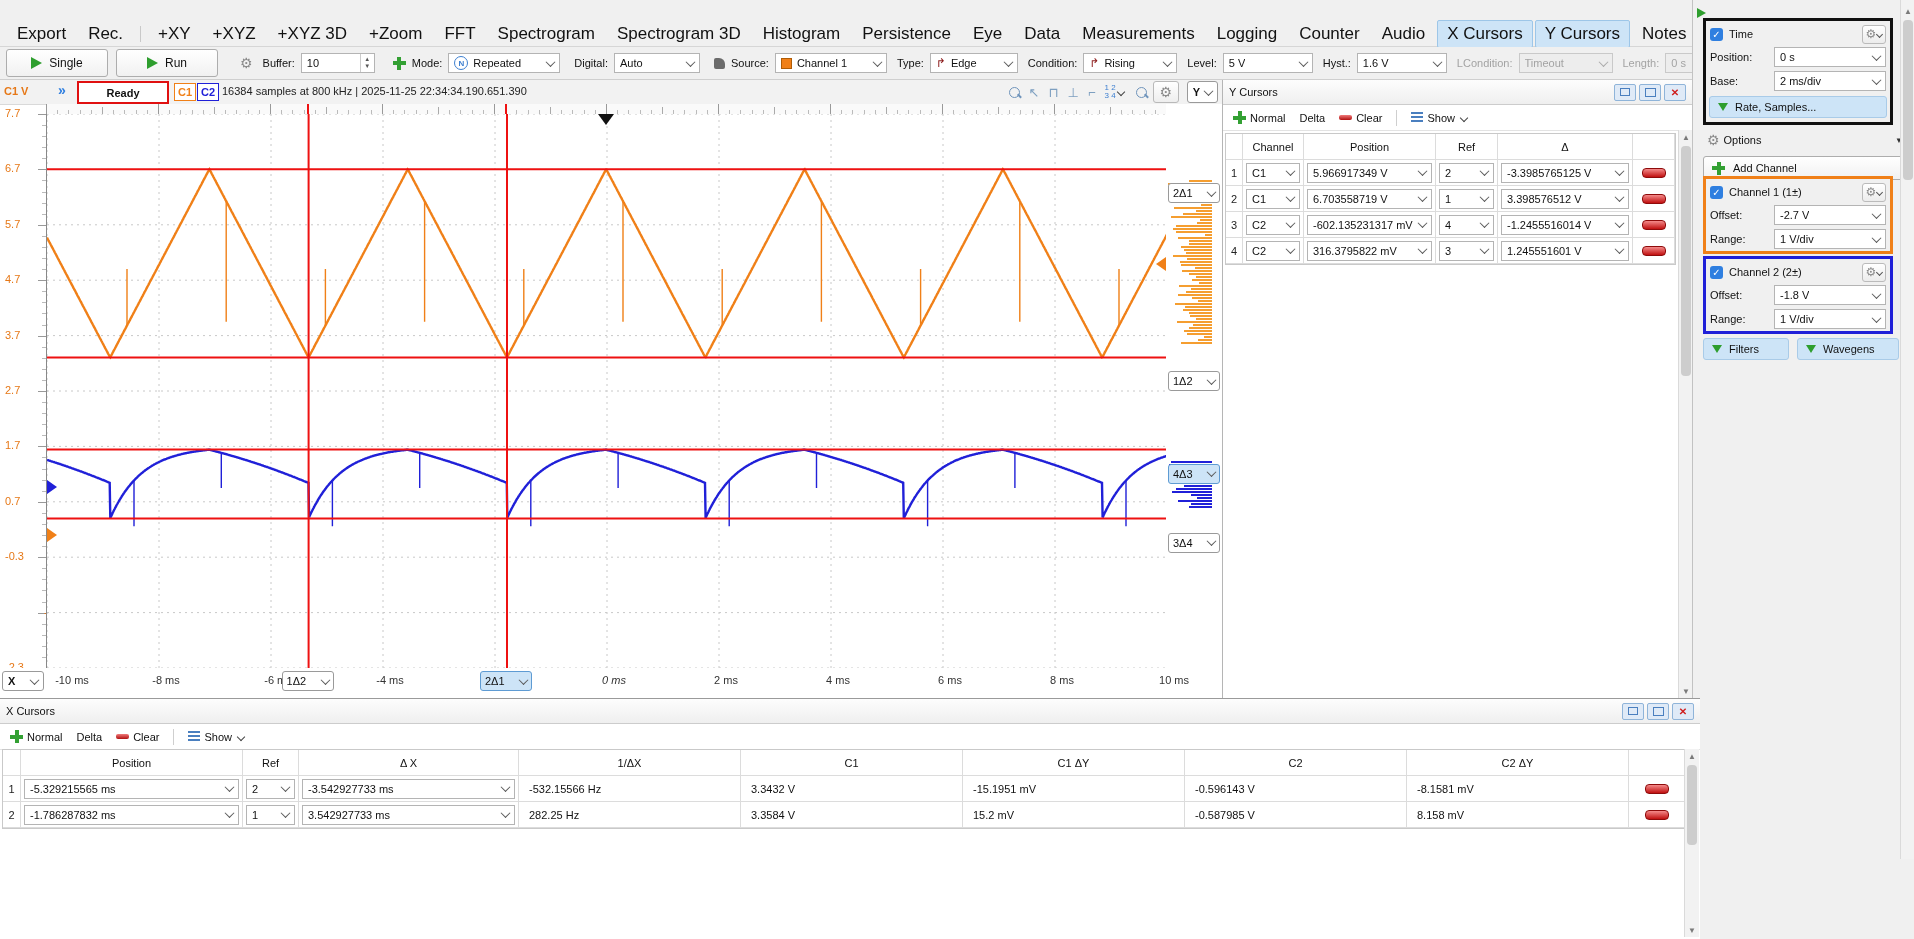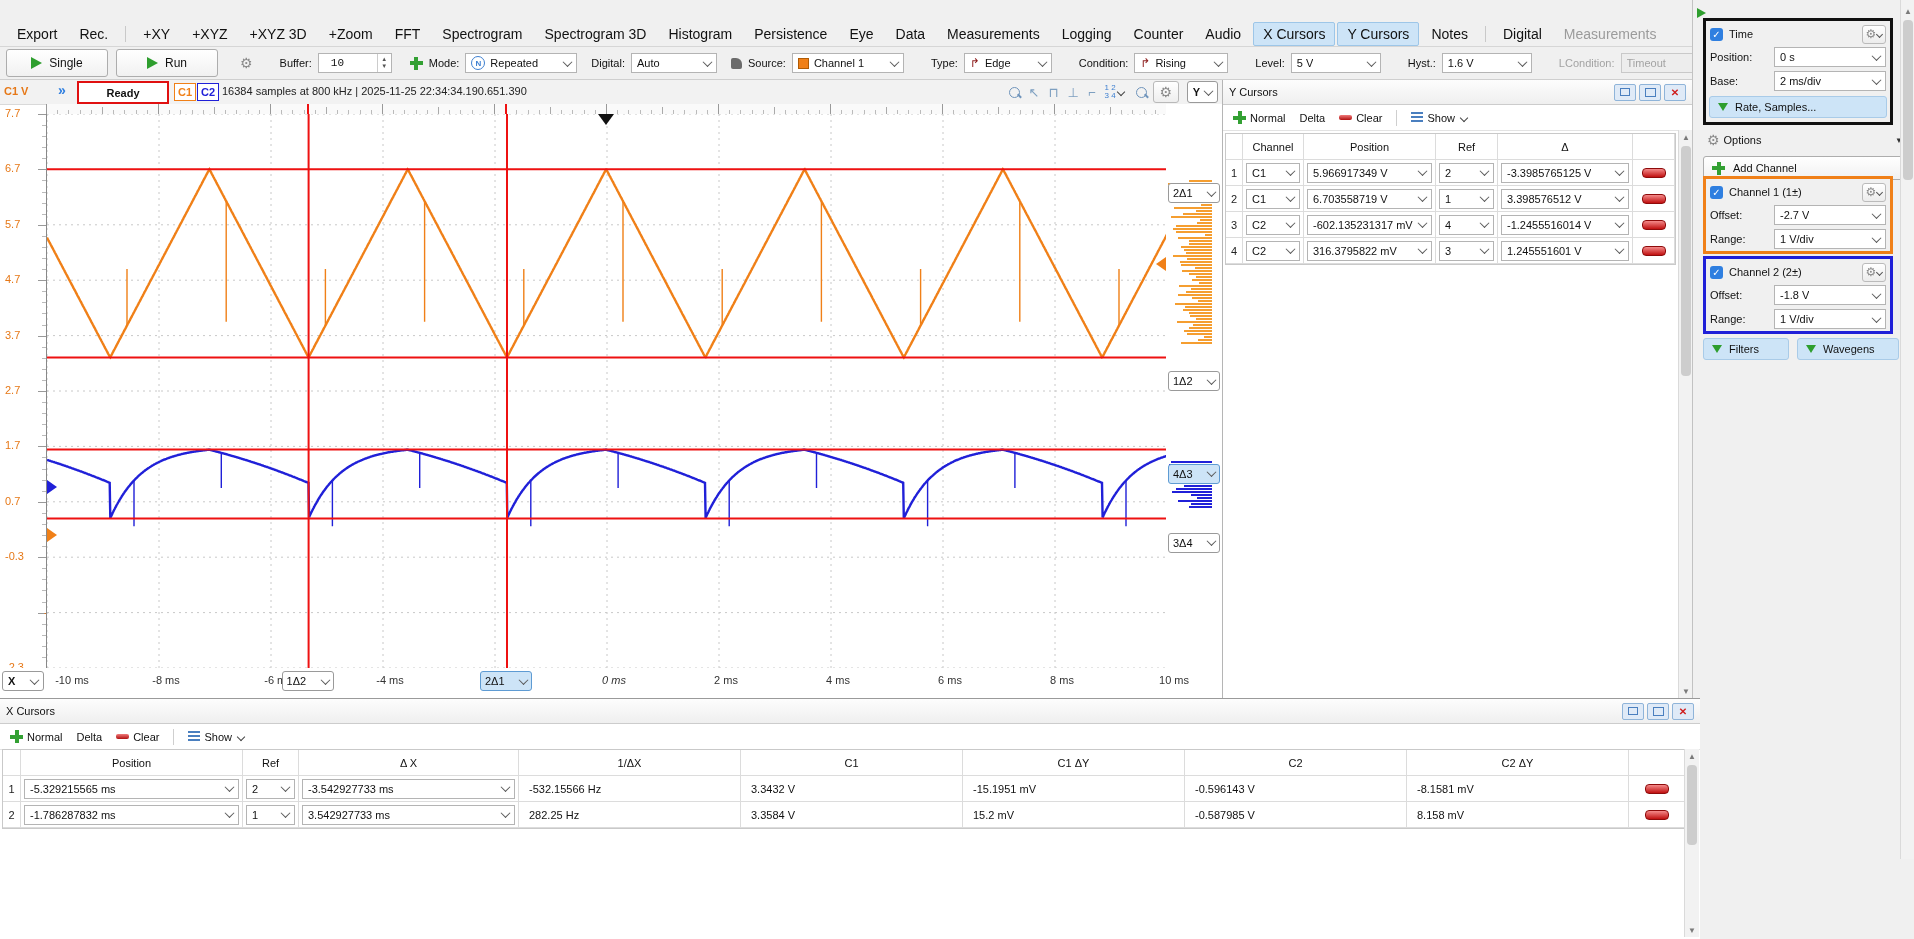--- a/index.html
+++ b/index.html
@@ -2,41 +2,41 @@
 <html><head>
 <meta charset="utf-8">
 <style>
   html,body{margin:0;padding:0;background:#e8e8e8;}
   #app{position:relative;width:1914px;height:939px;background:#f0f0f0;font-family:"Liberation Sans",sans-serif;font-size:11px;color:#111;overflow:hidden;user-select:none;}
   
   #menubar{position:absolute;left:0;top:0;width:1914px;height:21px;background:#fbfbfb;border-bottom:1px solid #e2e2e2;display:flex;align-items:center;padding-left:8px;box-sizing:border-box;font-size:12px;}
   .menu-item{padding:2px 10px;cursor:default;}
   #corner-ico{position:absolute;right:4px;top:2px;width:16px;height:15px;background:#3f8fd8;border:1px solid #2a6eb0;border-radius:2px;}
   #corner-ico::after{content:"";position:absolute;right:2px;top:2px;width:5px;height:5px;background:#d33;border-radius:1px;}
-  #tabbar{position:absolute;left:0;top:21px;width:1722px;height:26px;background:#f0f0f0;border-bottom:1px solid #d6d6d6;display:flex;align-items:center;padding-left:6px;box-sizing:border-box;font-size:14px;}
+  #tabbar{position:absolute;left:0;top:21px;width:1914px;height:26px;background:#f0f0f0;border-bottom:1px solid #d6d6d6;display:flex;align-items:center;padding-left:6px;box-sizing:border-box;font-size:17px;}
   .tab-item{padding:3px 9px;margin:0 1px;border:1px solid transparent;border-radius:2px;white-space:nowrap;}
   .tab-item.selected{background:#cde4f7;border-color:#9dc6e8;}
   .tab-item.disabled{color:#9b9b9b;}
   .tab-sep{width:1px;height:16px;background:#c9c9c9;margin:0 6px;}
   
   #toolbar{position:absolute;left:0;top:47px;width:1914px;height:33px;background:#f0f0f0;border-bottom:1px solid #cfcfcf;display:flex;align-items:center;padding:0 6px;box-sizing:border-box;}
   .btn{display:flex;align-items:center;justify-content:center;gap:7px;height:26px;background:linear-gradient(#ffffff,#f1f1f1);border:1px solid #adadad;border-radius:3px;font-size:12px;}
   .play{width:0;height:0;border-left:11px solid #2e9e2e;border-top:6px solid transparent;border-bottom:6px solid transparent;}
-  .lbl{margin-left:27px;white-space:nowrap;}
+  .lbl{margin-left:10px;white-space:nowrap;}
   .lbl.off,.dd.off .ddtxt{color:#a3a3a3;}
   .dd{display:flex;align-items:center;justify-content:space-between;background:#fff;border:1px solid #b4b4b4;height:20px;padding:0 5px;box-sizing:border-box;white-space:nowrap;overflow:hidden;}
   .dd.off{background:#ededed;border-color:#c9c9c9;}
   .ddtxt{display:flex;align-items:center;gap:5px;overflow:hidden;white-space:nowrap;}
   .chev{flex:none;width:6px;height:6px;border-right:1.4px solid #5a5a5a;border-bottom:1.4px solid #5a5a5a;transform:rotate(45deg) translate(-1px,-1px);margin-left:5px;}
   .dd.off .chev{border-color:#aaa;}
   .gear{color:#8a8a8a;font-size:14px;line-height:1;}
   .plus{width:13px;height:13px;flex:none;background:linear-gradient(#33a033,#33a033) center/13px 4px no-repeat,linear-gradient(#33a033,#33a033) center/4px 13px no-repeat;}
   .reddash-ico{width:13px;height:5px;background:linear-gradient(#f07a7a,#b01010);border-radius:2px;flex:none;}
   .spin{display:flex;align-items:stretch;background:#fff;border:1px solid #b4b4b4;height:20px;box-sizing:border-box;}
-  .spin .val{flex:1;display:flex;align-items:center;padding-left:12px;font-family:Liberation Mono, monospace;}
+  .spin .val{flex:1;display:flex;align-items:center;padding-left:5px;}
   .spin .arrows{width:13px;border-left:1px solid #ccc;display:flex;flex-direction:column;align-items:center;justify-content:center;font-size:6px;color:#555;line-height:1.2;}
   .circN{width:12px;height:12px;border:1.4px solid #3d7fd0;border-radius:50%;color:#3d7fd0;font-size:8px;display:flex;align-items:center;justify-content:center;font-weight:bold;flex:none;background:#fff;}
   .swatch{width:9px;height:9px;background:#f08018;border:1px solid #b05c06;flex:none;}
   .edge-ico{color:#8b1a1a;font-size:12px;line-height:1;flex:none;}
   .probe-ico{width:11px;height:11px;background:#6b6b6b;border-radius:2px 6px 2px 2px;margin-left:14px;flex:none;}
   
   #main{position:absolute;left:0;top:80px;width:1914px;height:618px;background:#fff;}
   #scope-header{position:absolute;left:0;top:0;width:1222px;height:24px;background:#f2f2f2;border-bottom:1px solid #d9d9d9;}
   .badge{position:absolute;top:3px;height:16px;display:flex;align-items:center;justify-content:center;font-weight:bold;border:1px solid;padding:0 3px;background:#fff;}
   #ready-box{position:absolute;left:77px;top:1px;width:88px;height:19px;border:2px solid #e01010;display:flex;align-items:center;justify-content:center;font-weight:bold;background:#fff;}

